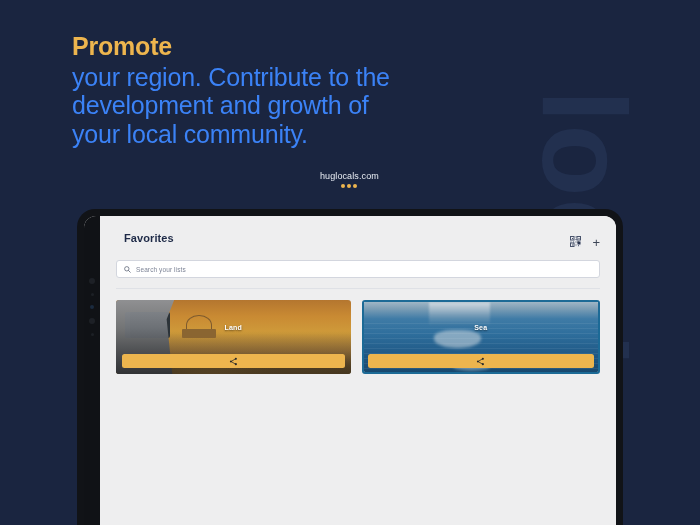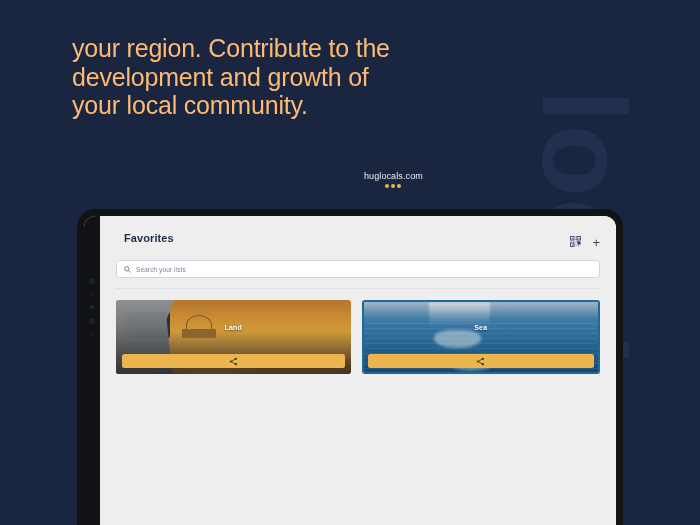--- a/index.html
+++ b/index.html
@@ -42,36 +42,35 @@
   .headline-accent {
     display: block;
     color: #edb54e;
     font-size: 25px;
     font-weight: 700;
     line-height: 1.14;
     letter-spacing: -0.2px;
   }
   .headline-rest {
     display: block;
-    color: #fdba74;
+    color: #3b82f6;
     font-size: 25px;
     font-weight: 400;
     line-height: 1.14;
     letter-spacing: -0.2px;
     margin-top: 2px;
   }
 
   
   .brand {
     position: absolute;
     left: 320px;
     top: 172px;
     text-align: center;
     z-index: 3;
-    margin-left: 44px;
   }
   .brand-name {
     color: #e9edf3;
     font-size: 9px;
     letter-spacing: 0.1px;
     line-height: 1;
   }
   .brand-dots {
     margin-top: 3px;
     display: flex;
@@ -347,20 +346,21 @@
     right: 4px;
     bottom: 4px;
   }
 </style>
 </head>
 <body>
 
 <div class="watermark">locals</div>
 
 <div class="headline">
+  <span class="headline-accent">Promote</span>
   <span class="headline-rest">your region. Contribute to the development and growth of your local community.</span>
 </div>
 
 <div class="brand">
   <div class="brand-name">huglocals.com</div>
   <div class="brand-dots">
     <span></span>
     <span></span>
     <span></span>
   </div>

